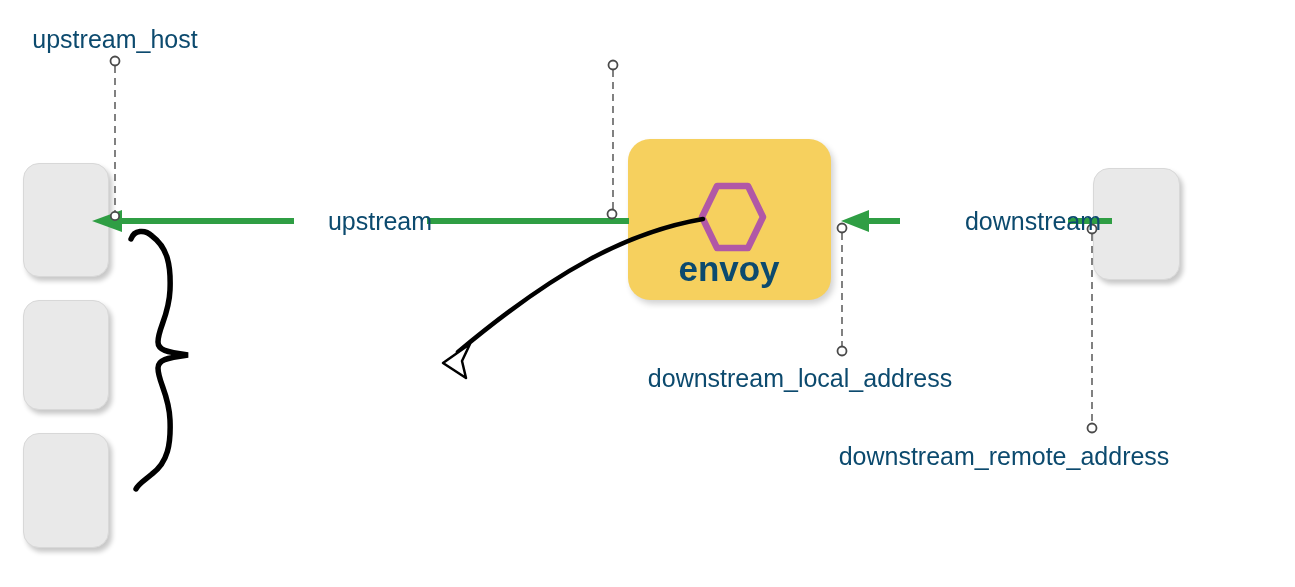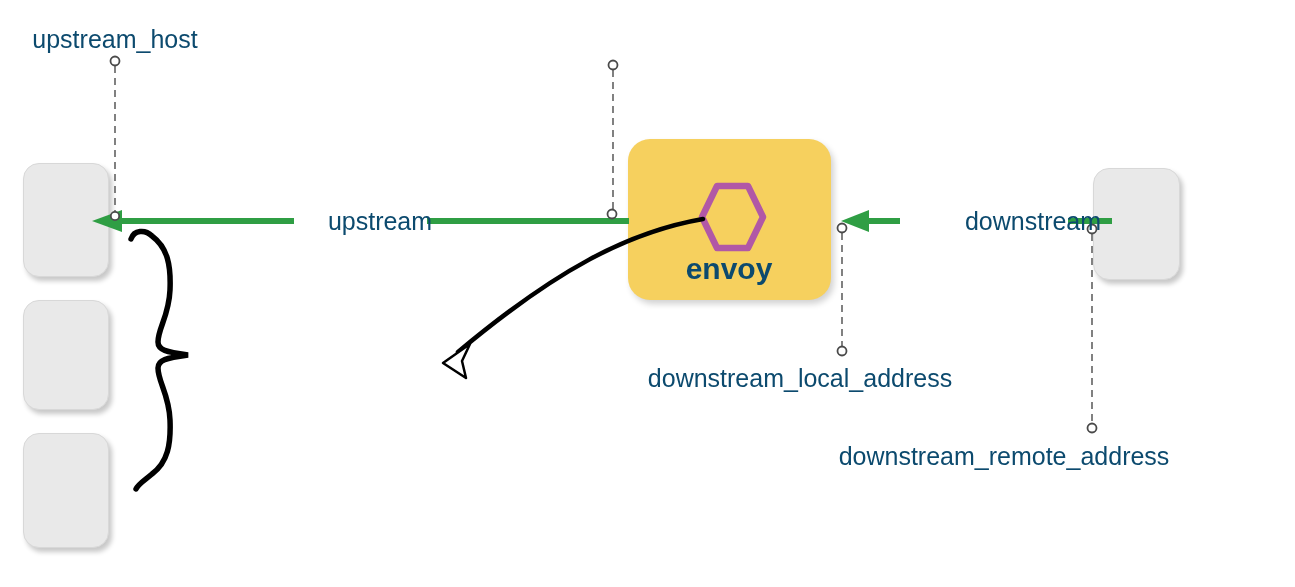--- a/index.html
+++ b/index.html
@@ -31,21 +31,21 @@
   }
   .lbl{
     position:absolute;
     color:#0c4a6e;
     font-size:25px;
     line-height:27px;
     white-space:nowrap;
     transform:translateX(-50%);
     z-index:3;
   }
-  .lbl.bold{font-weight:bold;font-size:30px;}
+  .lbl.bold{font-weight:bold;font-size:35px;}
 </style>
 </head>
 <body>
 
 <div class="stage">
 
   <div class="host-box" style="left:23px;top:163px;width:84px;height:112px;"></div>
   <div class="host-box" style="left:23px;top:300px;width:84px;height:108px;"></div>
   <div class="host-box" style="left:23px;top:433px;width:84px;height:113px;"></div>
   <div class="host-box" style="left:1093px;top:168px;width:85px;height:110px;"></div>

